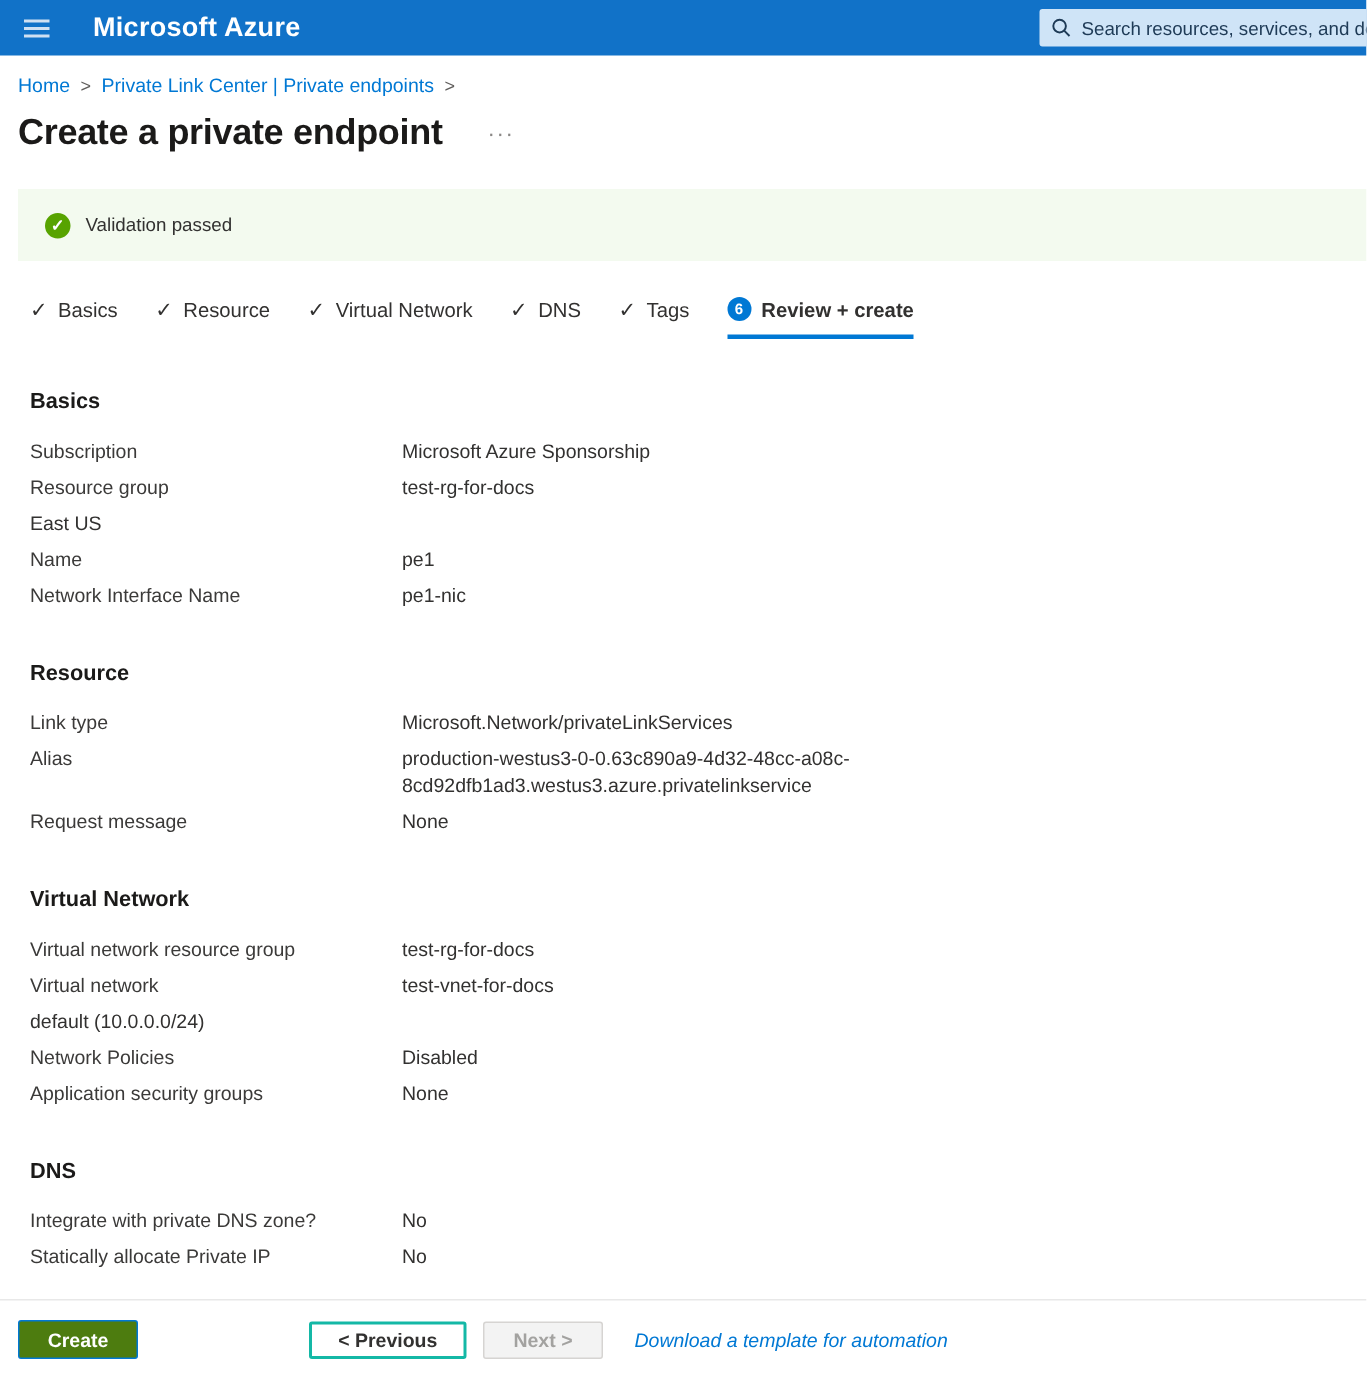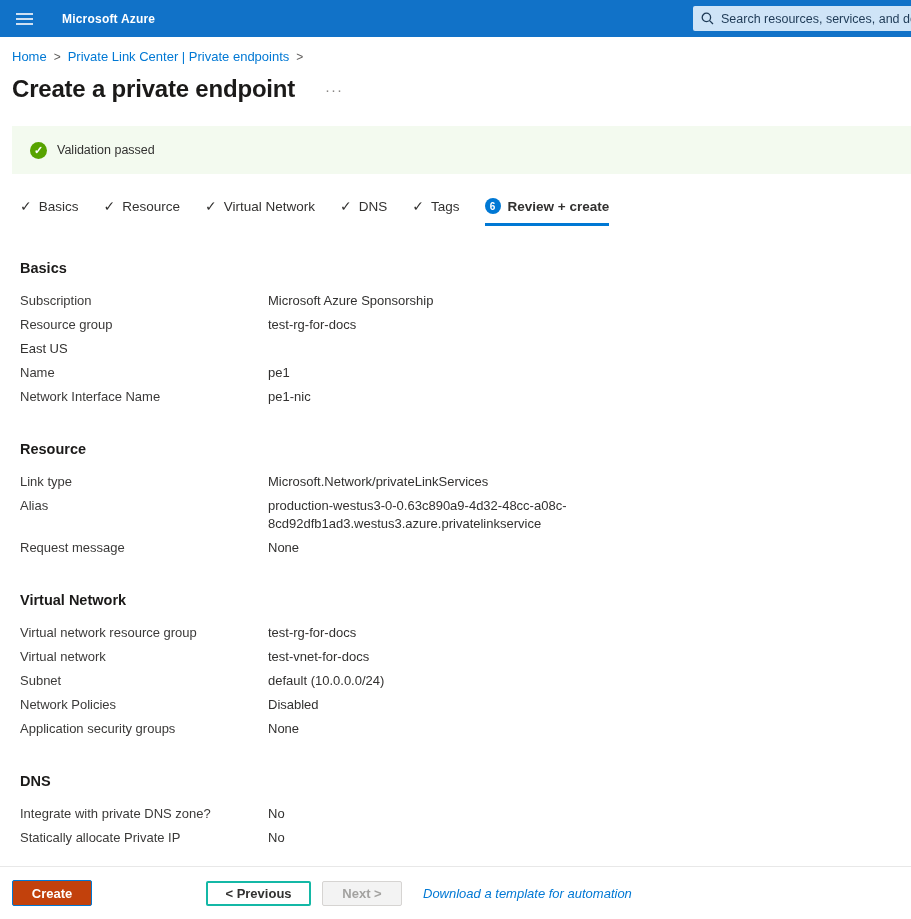--- a/index.html
+++ b/index.html
@@ -14,21 +14,21 @@
   .topbar {
     height: 37px; background: #1172c8;
     display: flex; align-items: center;
     position: relative;
   }
   .hamburger {
     width: 48px; height: 37px; display: flex; flex-direction: column;
     justify-content: center; align-items: center; gap: 3px; cursor: pointer;
   }
   .hamburger span { display: block; width: 17px; height: 2px; background: #cfe0f2; }
-  .topbar-title { color: #ffffff; font-weight: bold; font-size: 12px; margin-left: 14px; letter-spacing: 0.2px; }
+  .topbar-title { color: #ffffff; font-weight: bold; font-size: 18px; margin-left: 14px; letter-spacing: 0.2px; }
   .searchbox {
     position: absolute; left: 693px; top: 6px; width: 250px; height: 25px;
     background: #cfe4f7; border-radius: 2px;
     display: flex; align-items: center; padding-left: 8px;
   }
   .searchbox svg { flex: 0 0 auto; margin-right: 7px; }
   .searchbox input {
     border: none; outline: none; background: transparent;
     font-family: "Liberation Sans", sans-serif;
     font-size: 12.5px; color: #1e3a56; width: 200px;
@@ -95,21 +95,21 @@
     position: absolute; left: 0; right: 0; bottom: 0; height: 53px;
     background: #ffffff; border-top: 1px solid #e8e8e8;
     display: flex; align-items: center; padding-left: 12px;
   }
   .btn {
     font-family: "Liberation Sans", sans-serif;
     font-size: 13px; border-radius: 2px; cursor: pointer;
     display: inline-flex; align-items: center; justify-content: center;
   }
   .btn-primary {
-    width: 80px; height: 26px; background: #c2410c; color: #ffffff;
+    width: 80px; height: 26px; background: #4d7c0f; color: #ffffff;
     border: 1px solid #0078d4; font-weight: bold;
   }
   .btn-secondary {
     width: 105px; height: 25px; background: #ffffff; color: #323130;
     border: 2px solid #14b8a6; margin-left: 114px; font-weight: bold;
   }
   .btn-disabled {
     width: 80px; height: 25px; background: #f3f3f3; color: #a3a2a0;
     border: 1px solid #d6d4d2; margin-left: 11px; font-weight: bold; cursor: default;
   }
@@ -223,21 +223,20 @@
     <div class="section-title">Virtual Network</div>
     <div class="row">
       <div class="row-label">Virtual network resource group</div>
       <div class="row-value">test-rg-for-docs</div>
     </div>
     <div class="row">
       <div class="row-label">Virtual network</div>
       <div class="row-value">test-vnet-for-docs</div>
     </div>
     <div class="row">
-      <div class="row-label">Subnet</div>
       <div class="row-value">default (10.0.0.0/24)</div>
     </div>
     <div class="row">
       <div class="row-label">Network Policies</div>
       <div class="row-value">Disabled</div>
     </div>
     <div class="row">
       <div class="row-label">Application security groups</div>
       <div class="row-value">None</div>
     </div>

